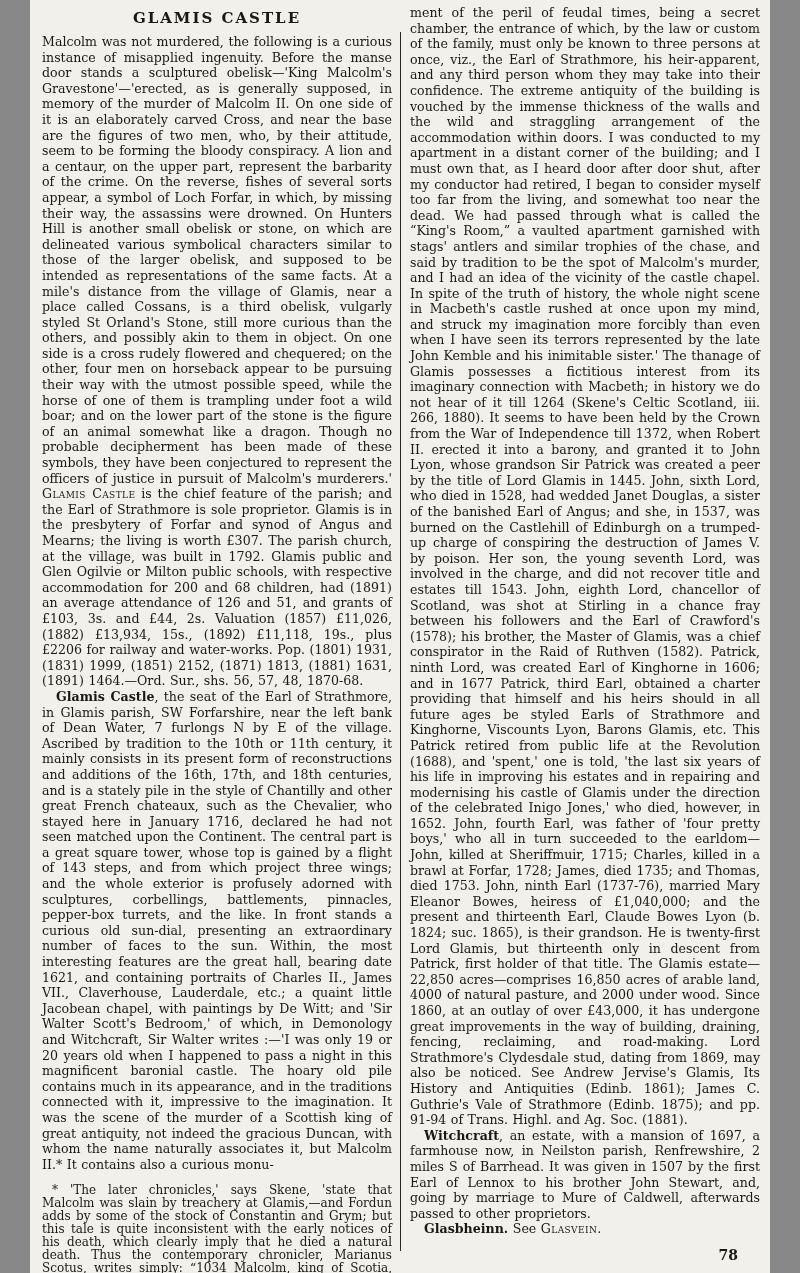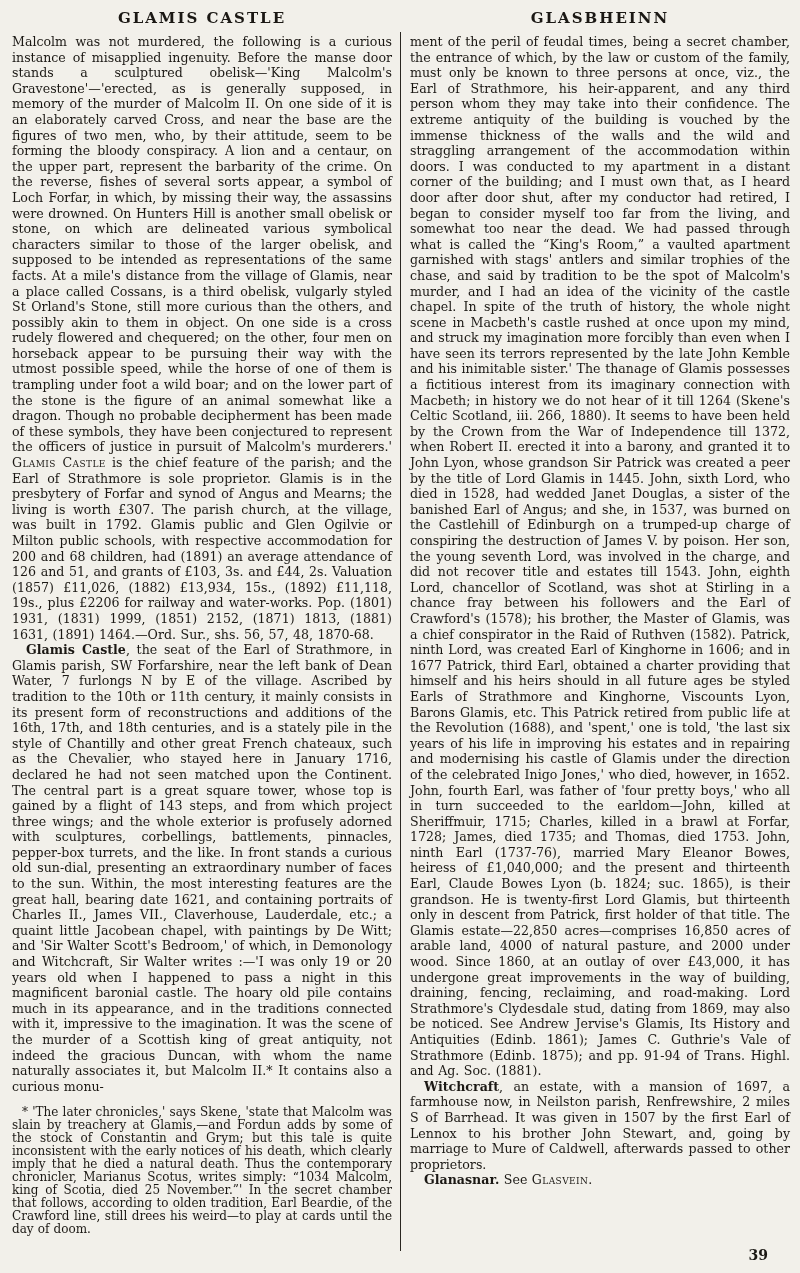--- a/index.html
+++ b/index.html
@@ -1,18 +1,18 @@
 <!DOCTYPE html>
 <html><head>
 <meta charset="utf-8">
 <style>
   html, body { margin: 0; padding: 0; background: #888; }
   .page {
     position: relative;
-    width: 800px;
+    width: 740px;
     height: 1273px;
     margin: 0 auto;
     background: #f2f0ea;
     color: #1b1814;
     font-family: "DejaVu Serif", "Liberation Serif", serif;
     overflow: hidden;
     box-sizing: border-box;
   }
   .columns {
     display: flex;
@@ -74,22 +74,21 @@
     <div class="col col-left">
       <div class="col-header">GLAMIS CASTLE</div>
       <p class="para no-indent"><span class="seg-n">Malcolm was not murdered, the following is a curious instance of misapplied ingenuity. Before the manse door stands a sculptured obelisk—'King Malcolm's Gravestone'—'erected, as is generally supposed, in memory of the murder of Malcolm II. On one side of it is an elaborately carved Cross, and near the base are the figures of two men, who, by their attitude, seem to be forming the bloody conspiracy. A lion and a centaur, on the upper part, represent the barbarity of the crime. On the reverse, fishes of several sorts appear, a symbol of Loch Forfar, in which, by missing their way, the assassins were drowned. On Hunters Hill is another small obelisk or stone, on which are delineated various symbolical characters similar to those of the larger obelisk, and supposed to be intended as representations of the same facts. At a mile's distance from the village of Glamis, near a place called Cossans, is a third obelisk, vulgarly styled St Orland's Stone, still more curious than the others, and possibly akin to them in object. On one side is a cross rudely flowered and chequered; on the other, four men on horseback appear to be pursuing their way with the utmost possible speed, while the horse of one of them is trampling under foot a wild boar; and on the lower part of the stone is the figure of an animal somewhat like a dragon. Though no probable decipherment has been made of these symbols, they have been conjectured to represent the officers of justice in pursuit of Malcolm's murderers.' </span><span class="seg-sc">Glamis Castle</span><span class="seg-n"> is the chief feature of the parish; and the Earl of Strathmore is sole proprietor. Glamis is in the presbytery of Forfar and synod of Angus and Mearns; the living is worth £307. The parish church, at the village, was built in 1792. Glamis public and Glen Ogilvie or Milton public schools, with respective accommodation for 200 and 68 children, had (1891) an average attendance of 126 and 51, and grants of £103, 3s. and £44, 2s. Valuation (1857) £11,026, (1882) £13,934, 15s., (1892) £11,118, 19s., </span><span class="seg-i">plus</span><span class="seg-n"> £2206 for railway and water-works. Pop. (1801) 1931, (1831) 1999, (1851) 2152, (1871) 1813, (1881) 1631, (1891) 1464.—</span><span class="seg-i">Ord. Sur.</span><span class="seg-n">, shs. 56, 57, 48, 1870-68.</span></p>
       <p class="para"><span class="seg-b">Glamis Castle</span><span class="seg-n">, the seat of the Earl of Strathmore, in Glamis parish, SW Forfarshire, near the left bank of Dean Water, 7 furlongs N by E of the village. Ascribed by tradition to the 10th or 11th century, it mainly consists in its present form of reconstructions and additions of the 16th, 17th, and 18th centuries, and is a stately pile in the style of Chantilly and other great French chateaux, such as the Chevalier, who stayed here in January 1716, declared he had not seen matched upon the Continent. The central part is a great square tower, whose top is gained by a flight of 143 steps, and from which project three wings; and the whole exterior is profusely adorned with sculptures, corbellings, battlements, pinnacles, pepper-box turrets, and the like. In front stands a curious old sun-dial, presenting an extraordinary number of faces to the sun. Within, the most interesting features are the great hall, bearing date 1621, and containing portraits of Charles II., James VII., Claverhouse, Lauderdale, etc.; a quaint little Jacobean chapel, with paintings by De Witt; and 'Sir Walter Scott's Bedroom,' of which, in </span><span class="seg-i">Demonology and Witchcraft</span><span class="seg-n">, Sir Walter writes :—'I was only 19 or 20 years old when I happened to pass a night in this magnificent baronial castle. The hoary old pile contains much in its appearance, and in the traditions connected with it, impressive to the imagination. It was the scene of the murder of a Scottish king of great antiquity, not indeed the gracious Duncan, with whom the name naturally associates it, but Malcolm II.* It contains also a curious monu-</span></p>
       <div class="footnote"><span class="seg-n">* 'The later chronicles,' says Skene, 'state that Malcolm was slain by treachery at Glamis,—and Fordun adds by some of the stock of Constantin and Grym; but this tale is quite inconsistent with the early notices of his death, which clearly imply that he died a natural death. Thus the contemporary chronicler, Marianus Scotus, writes simply: “1034 Malcolm, king of Scotia, died 25 November.”' In the secret chamber that follows, according to olden tradition, Earl Beardie, of the Crawford line, still drees his weird—to play at cards until the day of doom.</span></div>
     </div>
 
     <div class="rule"></div>
 
     <div class="col col-right">
-      <div class="col-header">GLASBHEINN</div>
       <p class="para no-indent"><span class="seg-n">ment of the peril of feudal times, being a secret chamber, the entrance of which, by the law or custom of the family, must only be known to three persons at once, viz., the Earl of Strathmore, his heir-apparent, and any third person whom they may take into their confidence. The extreme antiquity of the building is vouched by the immense thickness of the walls and the wild and straggling arrangement of the accommodation within doors. I was conducted to my apartment in a distant corner of the building; and I must own that, as I heard door after door shut, after my conductor had retired, I began to consider myself too far from the living, and somewhat too near the dead. We had passed through what is called the “King's Room,” a vaulted apartment garnished with stags' antlers and similar trophies of the chase, and said by tradition to be the spot of Malcolm's murder, and I had an idea of the vicinity of the castle chapel. In spite of the truth of history, the whole night scene in Macbeth's castle rushed at once upon my mind, and struck my imagination more forcibly than even when I have seen its terrors represented by the late John Kemble and his inimitable sister.' The thanage of Glamis possesses a fictitious interest from its imaginary connection with Macbeth; in history we do not hear of it till 1264 (Skene's </span><span class="seg-i">Celtic Scotland</span><span class="seg-n">, iii. 266, 1880). It seems to have been held by the Crown from the War of Independence till 1372, when Robert II. erected it into a barony, and granted it to John Lyon, whose grandson Sir Patrick was created a peer by the title of Lord Glamis in 1445. John, sixth Lord, who died in 1528, had wedded Janet Douglas, a sister of the banished Earl of Angus; and she, in 1537, was burned on the Castlehill of Edinburgh on a trumped-up charge of conspiring the destruction of James V. by poison. Her son, the young seventh Lord, was involved in the charge, and did not recover title and estates till 1543. John, eighth Lord, chancellor of Scotland, was shot at Stirling in a chance fray between his followers and the Earl of Crawford's (1578); his brother, the Master of Glamis, was a chief conspirator in the Raid of Ruthven (1582). Patrick, ninth Lord, was created Earl of Kinghorne in 1606; and in 1677 Patrick, third Earl, obtained a charter providing that himself and his heirs should in all future ages be styled Earls of Strathmore and Kinghorne, Viscounts Lyon, Barons Glamis, etc. This Patrick retired from public life at the Revolution (1688), and 'spent,' one is told, 'the last six years of his life in improving his estates and in repairing and modernising his castle of Glamis under the direction of the celebrated Inigo Jones,' who died, however, in 1652. John, fourth Earl, was father of 'four pretty boys,' who all in turn succeeded to the earldom—John, killed at Sheriffmuir, 1715; Charles, killed in a brawl at Forfar, 1728; James, died 1735; and Thomas, died 1753. John, ninth Earl (1737-76), married Mary Eleanor Bowes, heiress of £1,040,000; and the present and thirteenth Earl, Claude Bowes Lyon (b. 1824; suc. 1865), is their grandson. He is twenty-first Lord Glamis, but thirteenth only in descent from Patrick, first holder of that title. The Glamis estate—22,850 acres—comprises 16,850 acres of arable land, 4000 of natural pasture, and 2000 under wood. Since 1860, at an outlay of over £43,000, it has undergone great improvements in the way of building, draining, fencing, reclaiming, and road-making. Lord Strathmore's Clydesdale stud, dating from 1869, may also be noticed. See Andrew Jervise's </span><span class="seg-i">Glamis, Its History and Antiquities</span><span class="seg-n"> (Edinb. 1861); James C. Guthrie's </span><span class="seg-i">Vale of Strathmore</span><span class="seg-n"> (Edinb. 1875); and pp. 91-94 of </span><span class="seg-i">Trans. Highl. and Ag. Soc.</span><span class="seg-n"> (1881).</span></p>
       <p class="para"><span class="seg-b">Witchcraft</span><span class="seg-n">, an estate, with a mansion of 1697, a farmhouse now, in Neilston parish, Renfrewshire, 2 miles S of Barrhead. It was given in 1507 by the first Earl of Lennox to his brother John Stewart, and, going by marriage to Mure of Caldwell, afterwards passed to other proprietors.</span></p>
-      <p class="para"><span class="seg-b">Glanasnar.</span><span class="seg-n"> See </span><span class="seg-sc">Glasvein</span><span class="seg-n">.</span></p>
+      <p class="para"><span class="seg-b">Glasbheinn.</span><span class="seg-n"> See </span><span class="seg-sc">Glasvein</span><span class="seg-n">.</span></p>
     </div>
 
   </div>
 
-  <div class="page-number">39</div>
+  <div class="page-number">78</div>
 </div>
 
 </body></html>

